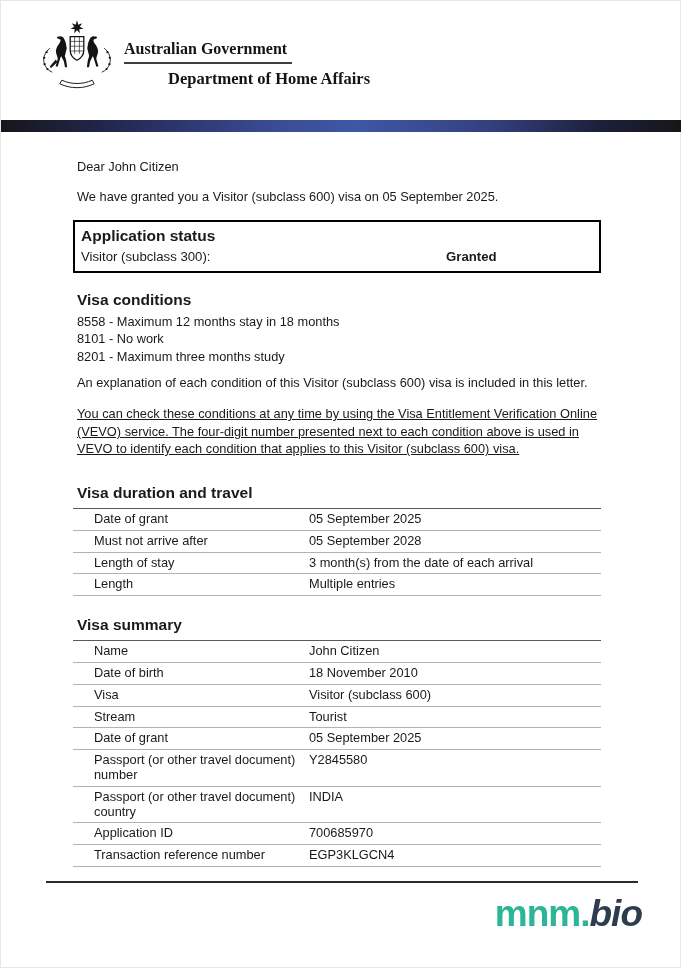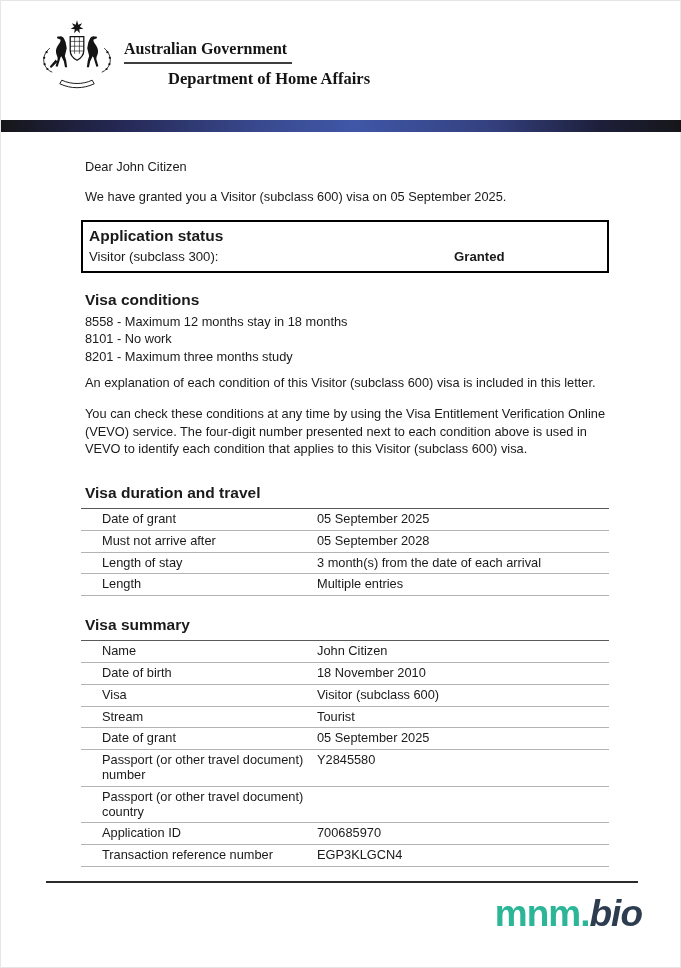--- a/index.html
+++ b/index.html
@@ -25,35 +25,35 @@
   .dept-line {
     font-family:"Liberation Serif", serif; font-weight:bold;
     font-size:16.5px; color:#141414; line-height:19px;margin-left:44px;
   }
   .gradient-bar {
     position:absolute; left:0; top:119px; width:681px; height:12px;
     background:linear-gradient(90deg,#161619 0%, #232650 16%, #39498f 38%, #3f57a7 52%, #34407e 72%, #1d1f3a 88%, #161619 100%);
   }
 
   
-  .content { position:absolute; left:80px; top:152px; width:528px; font-size:12.8px; }
+  .content { position:absolute; left:72px; top:152px; width:528px; font-size:12.8px; }
   .salutation { margin:6px 0 0 4px; line-height:16px; }
   .intro { margin:14px 0 0 4px; line-height:16px; }
 
   .status-box { margin-top:15px; border:2px solid #000; padding:4px 6px 6px 6px; }
   .status-title { font-size:15.5px; font-weight:bold; line-height:20px; }
   .status-row { display:flex; margin-top:2px; font-size:13.2px; line-height:17px; }
   .status-visa { width:365px; }
   .status-granted { font-weight:bold; }
 
   h2.section { font-size:15.5px; font-weight:bold; line-height:19px; margin:17px 0 0 4px; }
   .conditions { list-style:none; margin:4px 0 0 4px; }
   .conditions li { line-height:17.4px; }
   .explanation { margin:10px 0 0 4px; line-height:16px; }
-  .vevo-note { margin:14px 0 0 4px; line-height:17.6px; }
+  .vevo-note { margin:14px 0 0 4px; line-height:17.6px;text-decoration:underline; }
 
   h2.section.tablehead { margin-top:25px; }
   h2.section.tablehead2 { margin-top:19px; }
 
   .kv-table { margin-top:6px; border-top:1px solid #5a5a5a; width:528px; }
   .kv-row { display:flex; border-bottom:1px solid #b3b3b3; padding:2px 0 2px 5px; }
   .kv-label { width:231px; font-weight:normal; line-height:14.8px; padding:1px 8px 1px 16px; }
   .kv-value { flex:1; line-height:14.8px; padding:1px 0; }
 
   
@@ -162,20 +162,21 @@
       <div class="kv-row">
         <span class="kv-label">Date of grant</span>
         <span class="kv-value">05 September 2025</span>
       </div>
       <div class="kv-row">
         <span class="kv-label">Passport (or other travel document) number</span>
         <span class="kv-value">Y2845580</span>
       </div>
       <div class="kv-row">
         <span class="kv-label">Passport (or other travel document) country</span>
+        <span class="kv-value">INDIA</span>
       </div>
       <div class="kv-row">
         <span class="kv-label">Application ID</span>
         <span class="kv-value">700685970</span>
       </div>
       <div class="kv-row">
         <span class="kv-label">Transaction reference number</span>
         <span class="kv-value">EGP3KLGCN4</span>
       </div>
     </div>

